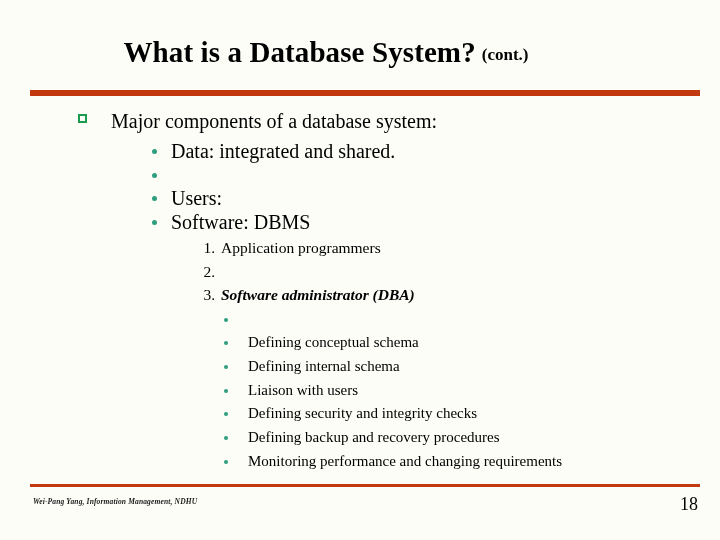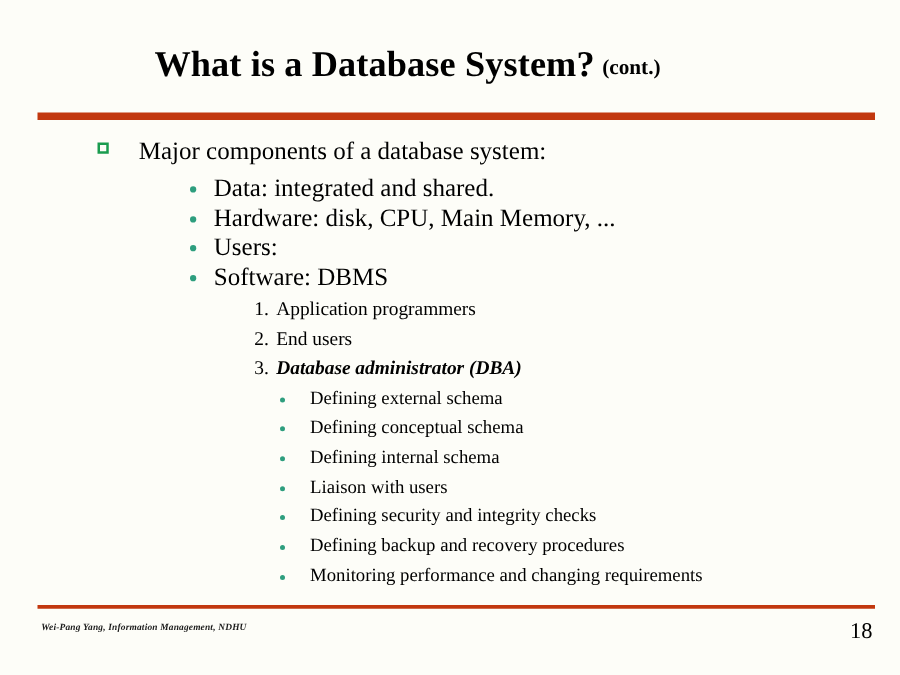--- a/index.html
+++ b/index.html
@@ -201,51 +201,48 @@
     <span class="lvl1-text">Major components of a database system:</span>
   </div>
 
   <div class="lvl2-list">
     <div class="lvl2">
       <span class="dot"></span>
       <span class="lvl2-text">Data: integrated and shared.</span>
     </div>
     <div class="lvl2">
       <span class="dot"></span>
-      <span class="lvl2-text">Hardware: disk, CPU, Main Memory, ...</span>
     </div>
     <div class="lvl2">
       <span class="dot"></span>
       <span class="lvl2-text">Users:</span>
     </div>
     <div class="lvl2">
       <span class="dot"></span>
       <span class="lvl2-text">Software: DBMS</span>
     </div>
   </div>
 
   <div class="lvl3-list">
     <div class="lvl3">
       <span class="num">1.</span>
       <span class="lvl3-text">Application programmers</span>
     </div>
     <div class="lvl3">
       <span class="num">2.</span>
-      <span class="lvl3-text">End users</span>
     </div>
     <div class="lvl3 emph">
       <span class="num">3.</span>
-      <span class="lvl3-text">Database administrator (DBA)</span>
+      <span class="lvl3-text">Software administrator (DBA)</span>
     </div>
   </div>
 
   <div class="lvl4-list">
     <div class="lvl4">
       <span class="dot-sm"></span>
-      <span class="lvl4-text">Defining external schema</span>
     </div>
     <div class="lvl4">
       <span class="dot-sm"></span>
       <span class="lvl4-text">Defining conceptual schema</span>
     </div>
     <div class="lvl4">
       <span class="dot-sm"></span>
       <span class="lvl4-text">Defining internal schema</span>
     </div>
     <div class="lvl4">

